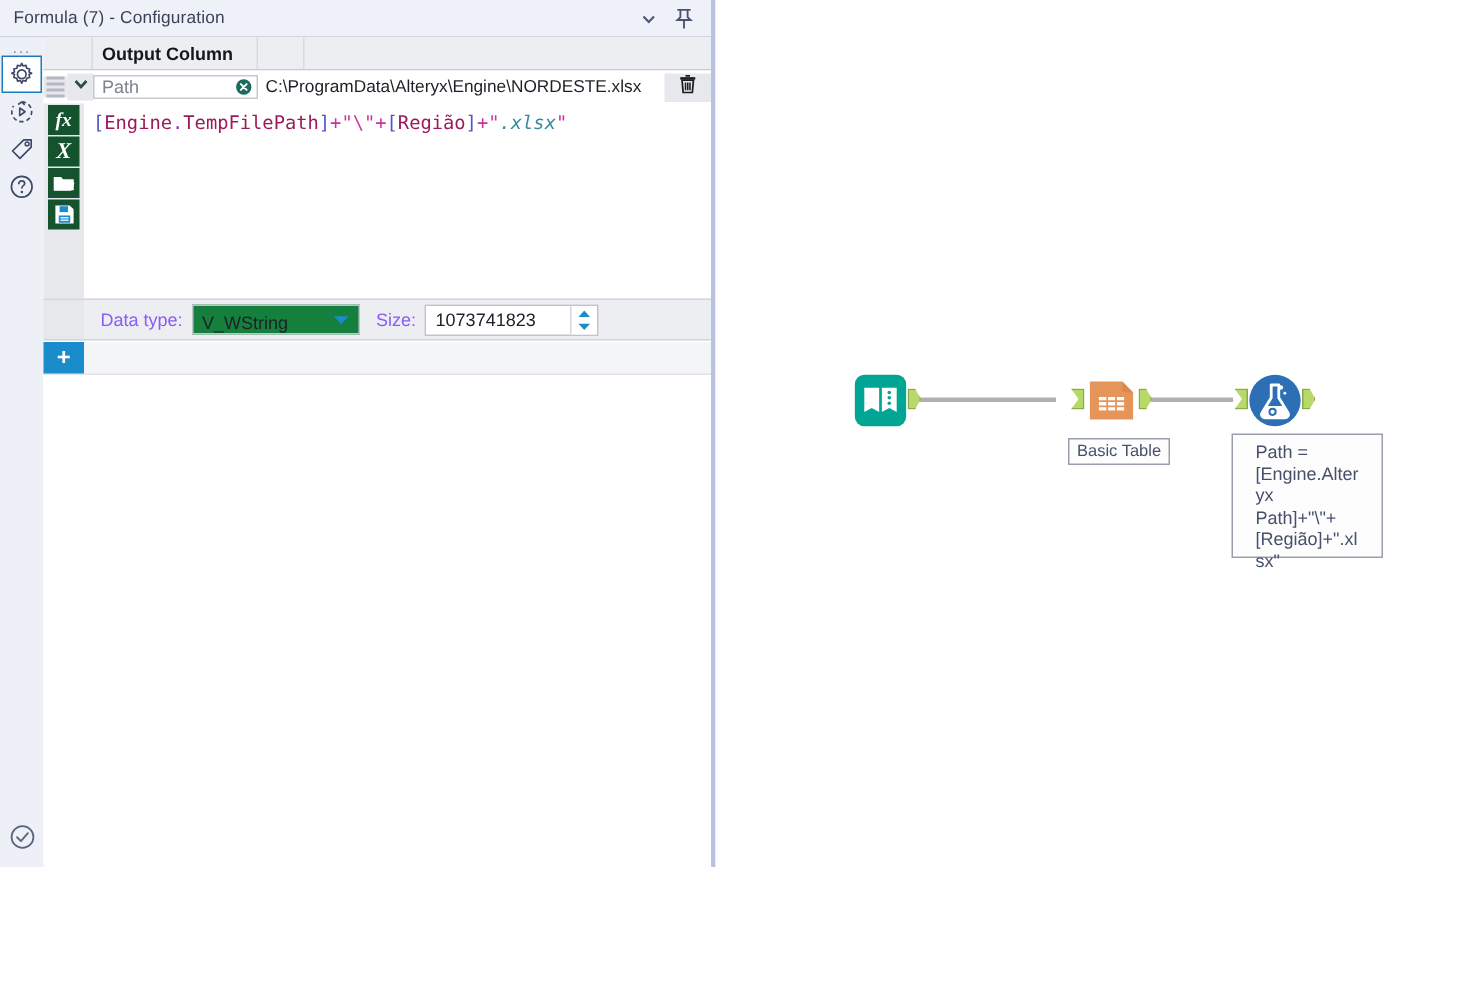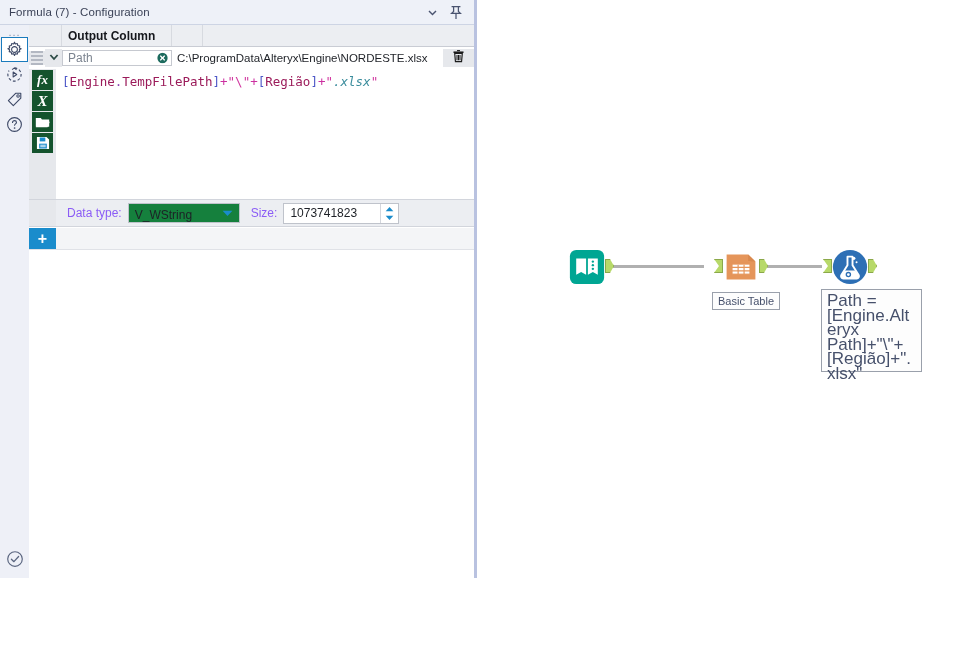--- a/index.html
+++ b/index.html
@@ -240,22 +240,22 @@
 
   .node-label {
     position: absolute;
     background: #fdfdfd; border: 1px solid #9aa0ab;
     font-size: 11px; color: #46506b;
     padding: 2px 5px; white-space: nowrap;
   }
   #annotation {
     position: absolute;
     background: #fdfdfd; border: 1px solid #9aa0ab;
-    font-size: 17px; color: #46506b; line-height: 14.5px;
-    padding: 4px 5px; width: 101px; height: 83px;
+    font-size: 12px; color: #46506b; line-height: 14.5px;
+    padding: 4px 15px; width: 101px; height: 83px;
     word-break: break-word;
   }
 </style>
 </head>
 <body>
 
 <div id="root">
 
   <div id="config-panel">
 

